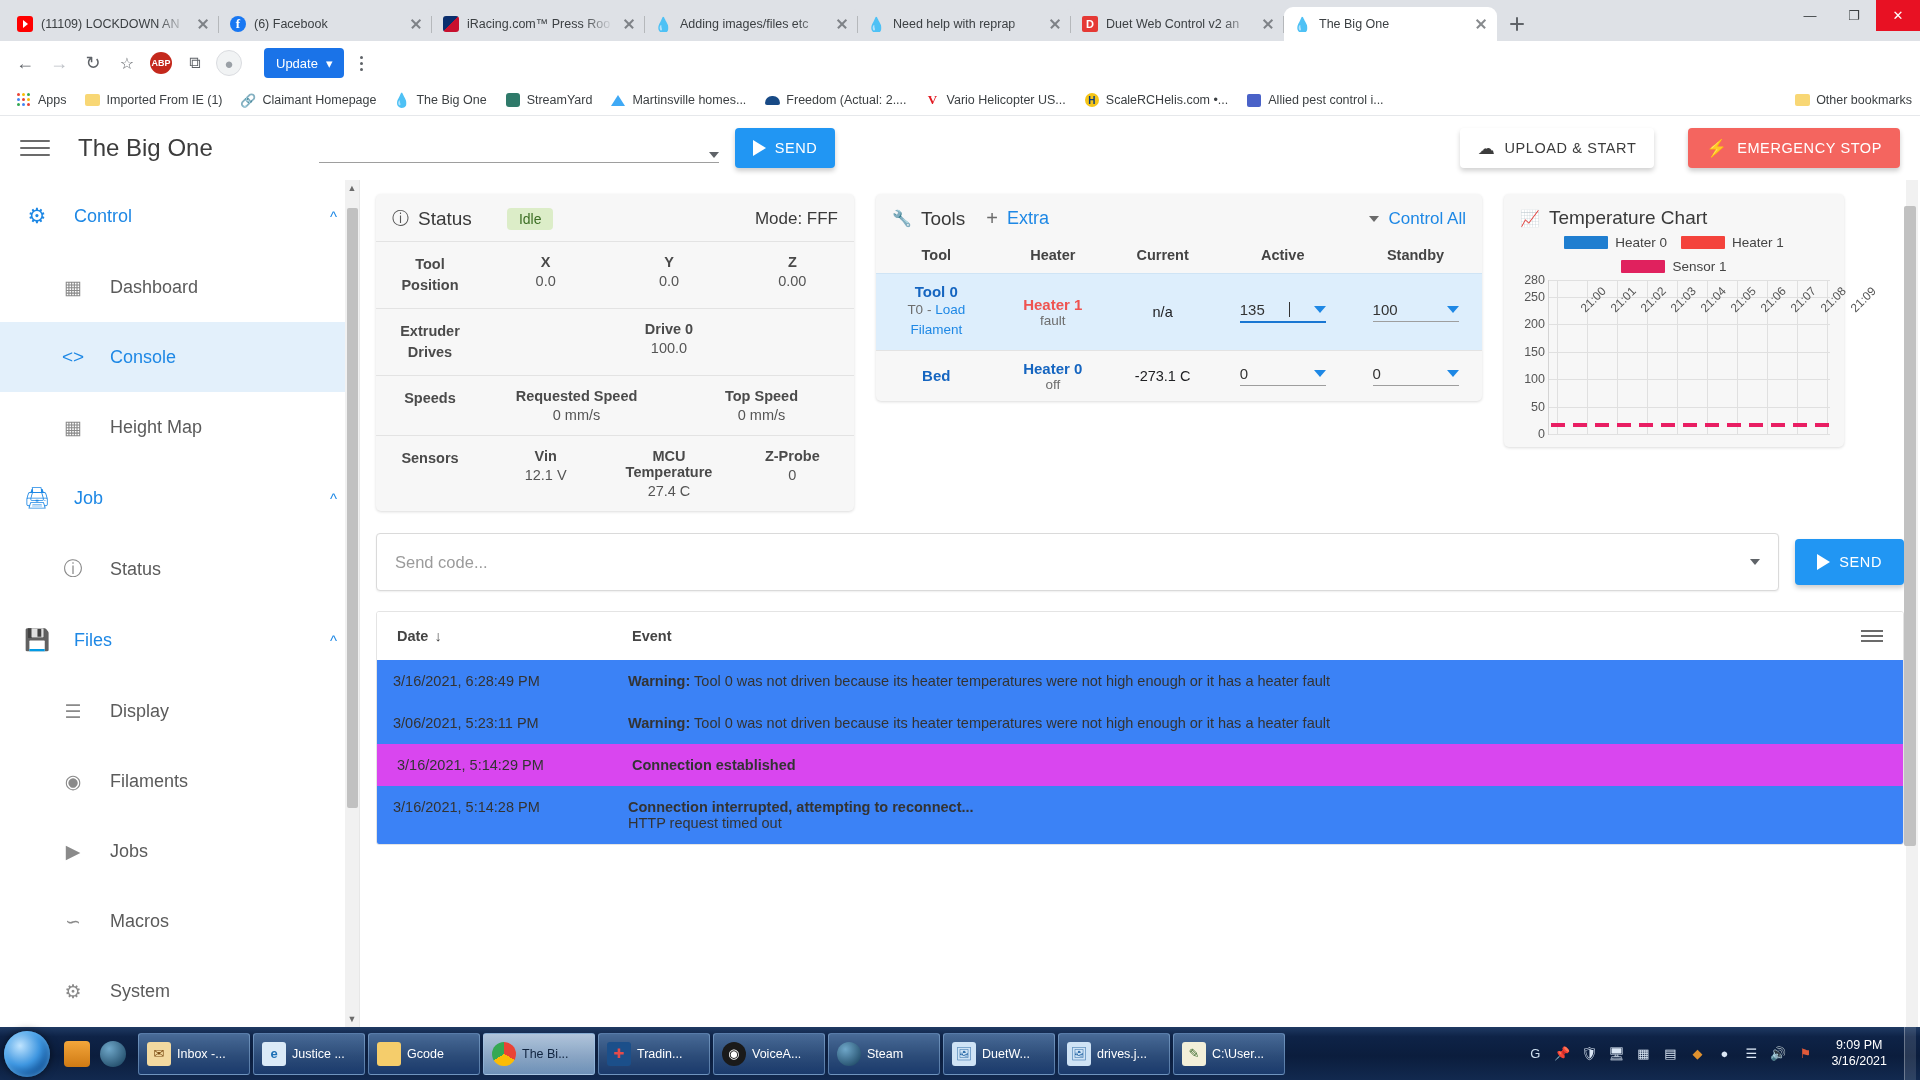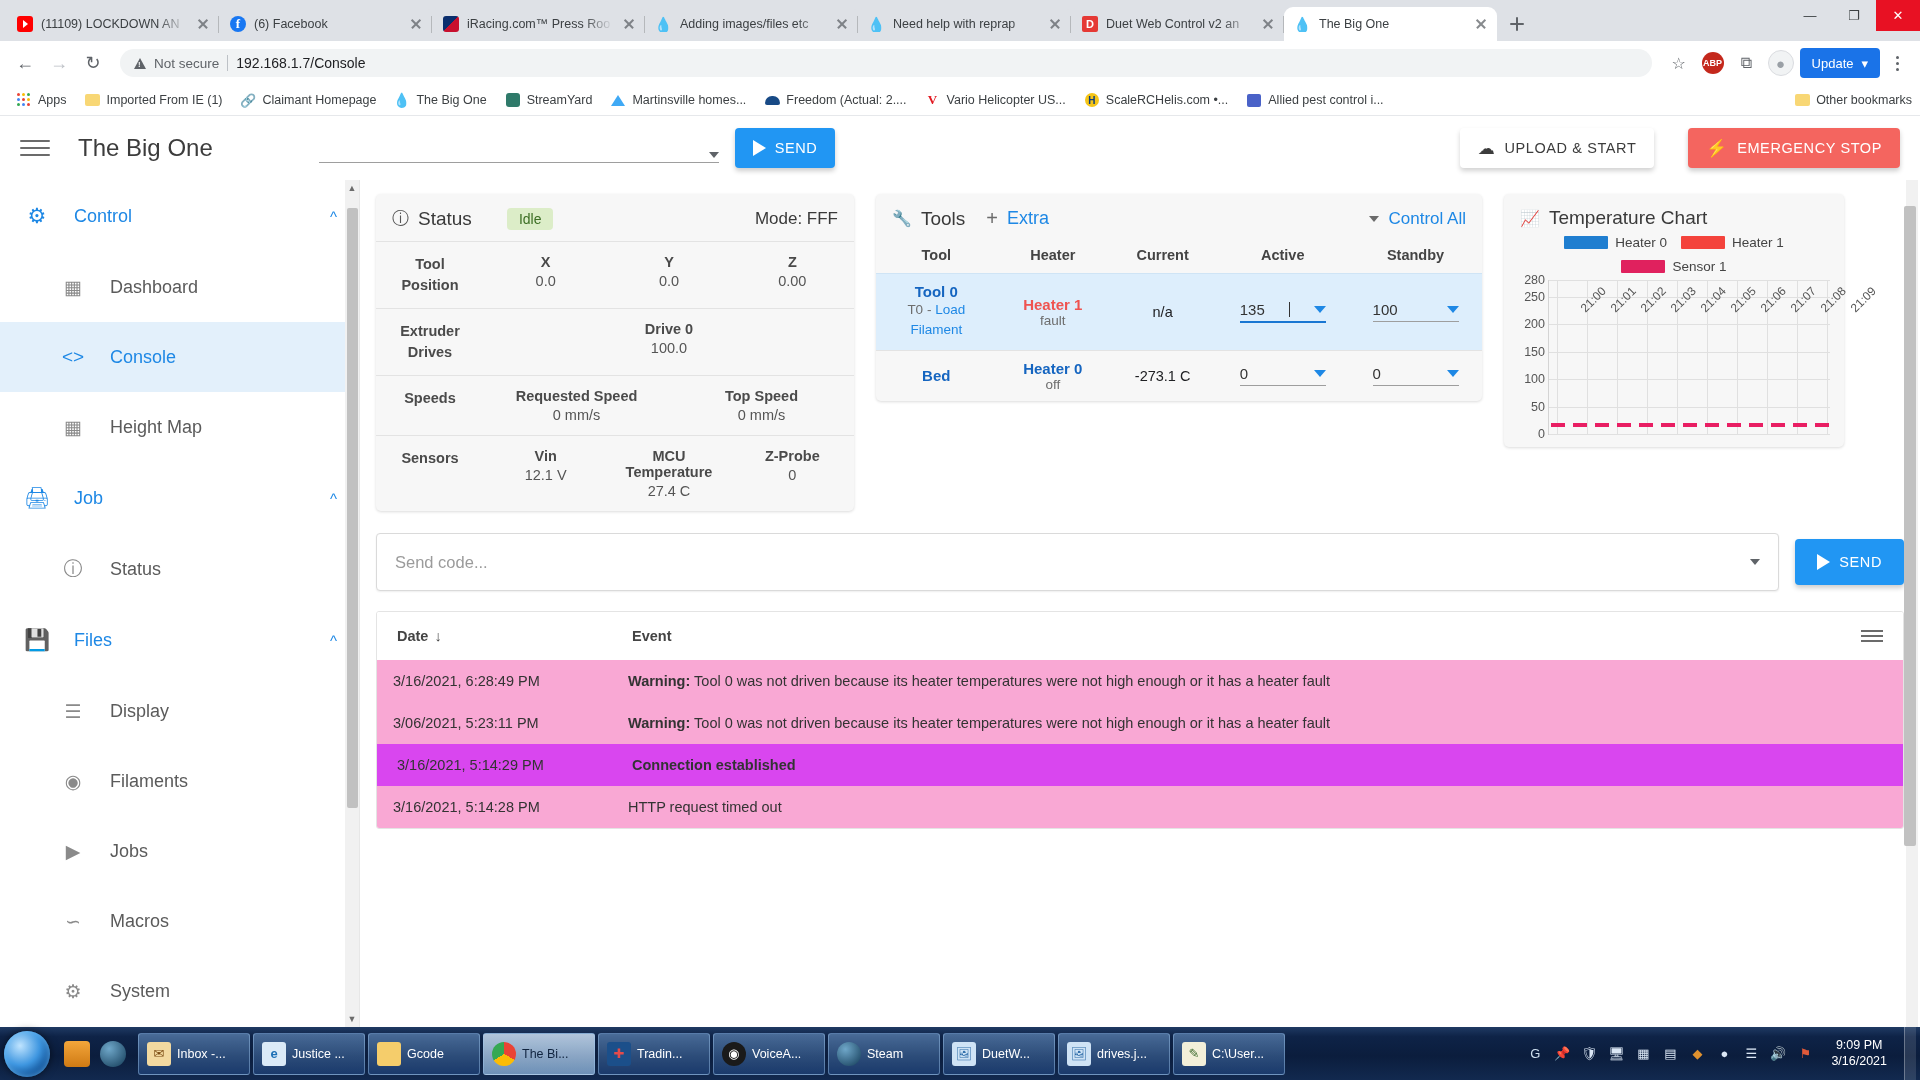--- a/index.html
+++ b/index.html
@@ -55,21 +55,21 @@
   }
   .warn-tri { width:0;height:0;border-left:6px solid transparent;border-right:6px solid transparent;border-bottom:11px solid #5f6368; position:relative;}
   .warn-tri::after{content:"!"; position:absolute; left:-2px; top:2px; font-size:8px; color:#f1f3f4; font-weight:bold;}
   .notsecure { color:#5f6368; font-size:13.5px; }
   .vdiv { width:1px; height:16px; background:#bdc1c6; }
   .omni-url { color:#202124; font-size:14px; }
   .star { color:#5f6368; font-size:16px; }
   .ext-abp { width:22px;height:22px;border-radius:50%;background:#c4281c;color:#fff;font-size:9px;display:flex;align-items:center;justify-content:center;font-weight:bold;}
   .ext-puz { color:#5f6368; font-size:16px;}
   .avatar-circ { width:26px;height:26px;border-radius:50%;background:#f1f3f4;border:1px solid #dadce0;display:flex;align-items:center;justify-content:center;color:#9aa0a6;font-size:15px;}
-  .update-btn { height:30px; background:#1a73e8; color:#fff; border-radius:4px; display:flex; align-items:center; gap:8px; padding:0 12px; font-size:13px; font-weight:500;}
+  .update-btn { height:30px; background:#1a73e8; color:#fff; border-radius:4px; display:flex; align-items:center; gap:8px; padding:0 12px; font-size:13px; font-weight:500;margin-left:16px;}
   .kebab { width:26px; display:flex; flex-direction:column; align-items:center; gap:3px;}
   .kebab i{ width:3px;height:3px;border-radius:50%;background:#5f6368; display:block;}
 
   
   .bookmarks { height:31px; background:#fff; display:flex; align-items:center; padding:0 10px; gap:6px; border-bottom:1px solid #e6e8eb; position:relative;}
   .bm { display:flex; align-items:center; gap:6px; padding:3px 6px; border-radius:4px; font-size:12.5px; color:#3c4043; white-space:nowrap;}
   .bm-ico { width:16px;height:16px; flex:0 0 16px; display:flex; align-items:center; justify-content:center; font-size:11px;}
   .ico-apps{ display:grid; grid-template-columns:repeat(3,4px); grid-template-rows:repeat(3,4px); gap:1px;}
   .ico-apps i{display:block;width:3px;height:3px;border-radius:50%;}
   .ico-folder{ width:15px;height:12px;background:#f8d775; border-radius:2px;}
@@ -166,21 +166,21 @@
   
   .logwrap { margin-top:20px; border:1px solid #e4e4e4; border-radius:3px; overflow:hidden;}
   .loghead { height:48px; display:flex; align-items:center; padding:0 20px; font-size:14.5px; font-weight:bold; color:#444; background:#fff;}
   .lh-date { width:235px; display:flex; align-items:center; gap:6px;}
   .lh-event { flex:1; }
   .lh-menu { display:flex; flex-direction:column; gap:3px; width:22px;}
   .lh-menu i{ height:2px; background:#6b6b6b; display:block;}
   .logrow { display:flex; padding:13px 20px; font-size:14.5px; color:#333; align-items:flex-start;}
   .logrow .c1 { width:235px; }
   .logrow .c2 { flex:1; }
-  .logrow.warn { background:#f9a8d4;padding-left:16px; }
+  .logrow.warn { background:#3b82f6;padding-left:16px; }
   .logrow.ok { background:#d946ef; }
   .logrow .b { font-weight:bold; }
   .main-scroll { position:absolute; right:2px; top:0; width:12px; height:100%; background:#f1f1f1;}
   .main-thumb { position:absolute; right:2px; top:26px; width:12px; height:640px; background:#c1c1c1; border-radius:2px;}
 
   
   #taskbar { position:absolute; left:0; bottom:0; width:1920px; height:53px;
     background:linear-gradient(180deg,#1f3a63 0%,#0e2347 18%,#0b1d3d 55%,#12294f 100%);
     display:flex; align-items:center; padding-left:4px; }
   .startorb { width:46px;height:46px;border-radius:50%;
@@ -254,26 +254,20 @@
       <div class="wc">❐</div>
       <div class="wc close">✕</div>
     </div>
   </div>
 
   <div class="navbar">
     <div class="navbtn">←</div>
     <div class="navbtn dim">→</div>
     <div class="navbtn">↻</div>
 
-    <div class="omnibox">
-      <span class="warn-tri"></span>
-      <span class="notsecure">Not secure</span>
-      <span class="vdiv"></span>
-      <span class="omni-url">192.168.1.7/Console</span>
-    </div>
 
     <div class="navbtn star">☆</div>
     <div class="navbtn">
         <span class="ext-abp">ABP</span>
       </div>
     <div class="navbtn ext-puz">⧉</div>
     <div class="navbtn">
         <span class="avatar-circ">●</span>
       </div>
     <div class="update-btn">
@@ -726,20 +720,21 @@
           <div class="logrow ok">
             <div class="c1">3/16/2021, 5:14:29 PM</div>
             <div class="c2">
               <span class="b">Connection established</span>
             </div>
           </div>
 
           <div class="logrow warn">
             <div class="c1">3/16/2021, 5:14:28 PM</div>
             <div class="c2">
+              <div class="b">Connection interrupted, attempting to reconnect...</div>
               <div>HTTP request timed out</div>
             </div>
           </div>
 
         </div>
 
         <div class="main-scroll">
           <div class="main-thumb"></div>
         </div>
       </div>

